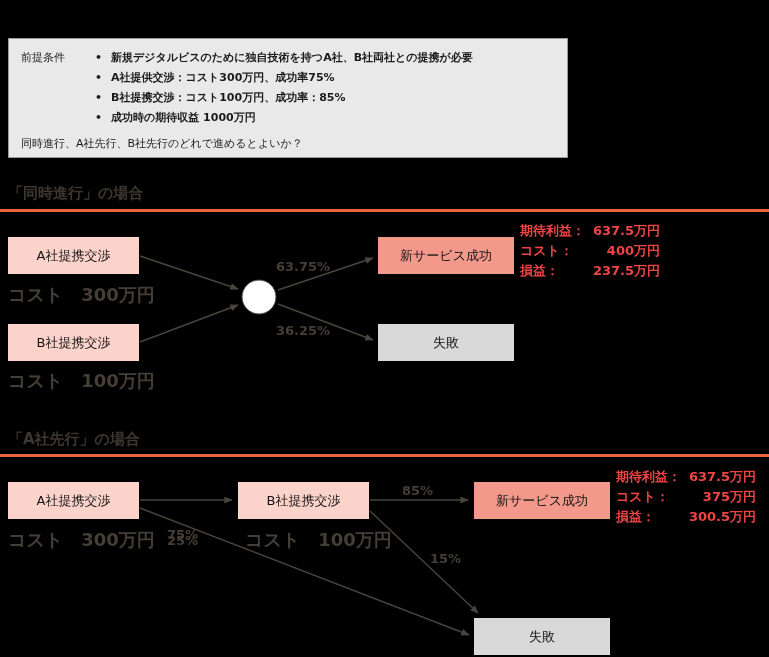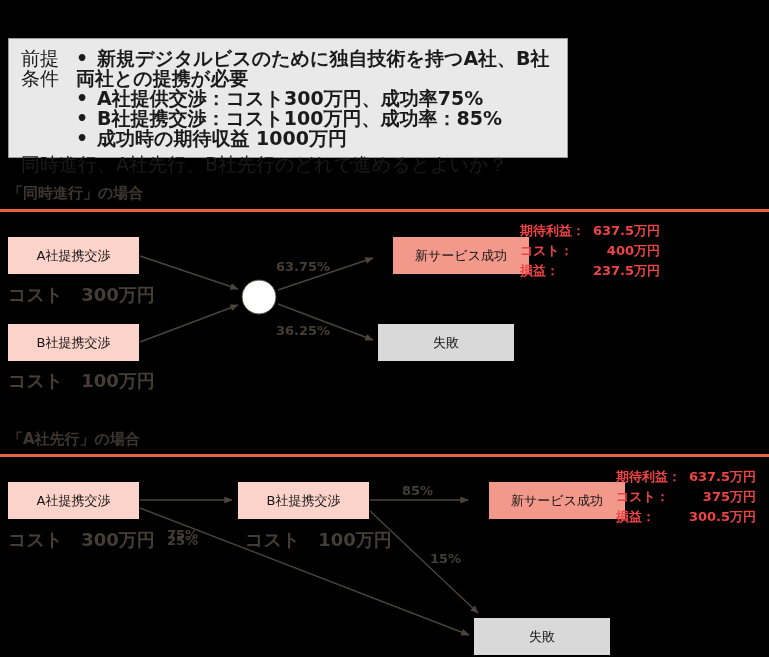--- a/index.html
+++ b/index.html
@@ -5,35 +5,35 @@
   * { margin:0; padding:0; box-sizing:border-box; }
   html,body { background:#000; }
   body { font-family:"DejaVu Sans","Liberation Sans",sans-serif; }
   .page { position:relative; width:769px; height:657px; background:#000; overflow:hidden; }
 
   .arrows { position:absolute; left:0; top:0; pointer-events:none; }
   .arrows line { stroke:#4a443c; stroke-width:1.4; }
 
   .premise-box { position:absolute; left:8px; top:38px; width:560px; height:120px;
                  background:#e9e9e9; border:1px solid #9a9a9a; padding:9px 12px;
-                 font-size:19px; color:#1b1b1b; }
+                 font-size:11px; color:#1b1b1b; }
   .premise-row { display:flex; }
   .premise-label { width:74px; line-height:20px; }
   .premise-bullets { list-style:none; }
   .premise-bullets li { line-height:20px;font-weight:bold; }
   .premise-bullets li::before { content:"•"; margin-right:9px; }
   .premise-question { line-height:20px; margin-top:6px; }
 
   .section-title { position:absolute; left:8px; font-size:15px; font-weight:bold; color:#3e3731; }
   .rule { position:absolute; left:0; width:769px; height:3px; background:#e8623d; }
 
   .node { position:absolute; display:flex; align-items:center; justify-content:center;
           font-size:13px; color:#141414; text-align:center; }
   .pink   { background:#fbd3cb; }
-  .salmon { background:#f2998c;margin-left:15px; }
+  .salmon { background:#f2998c; }
   .grayb  { background:#d9d9d9; }
 
   .cost { position:absolute; font-size:18px; font-weight:bold; color:#453e37; }
   .pct  { position:absolute; font-size:13px; font-weight:bold; color:#453e37; }
 
   .results { position:absolute; font-size:13px; font-weight:bold; color:#ef4444; line-height:20px; }
   .results .row { display:flex; }
   .results .lbl { min-width:66px; }
   .results .val { width:74px; text-align:right; }
 </style>

